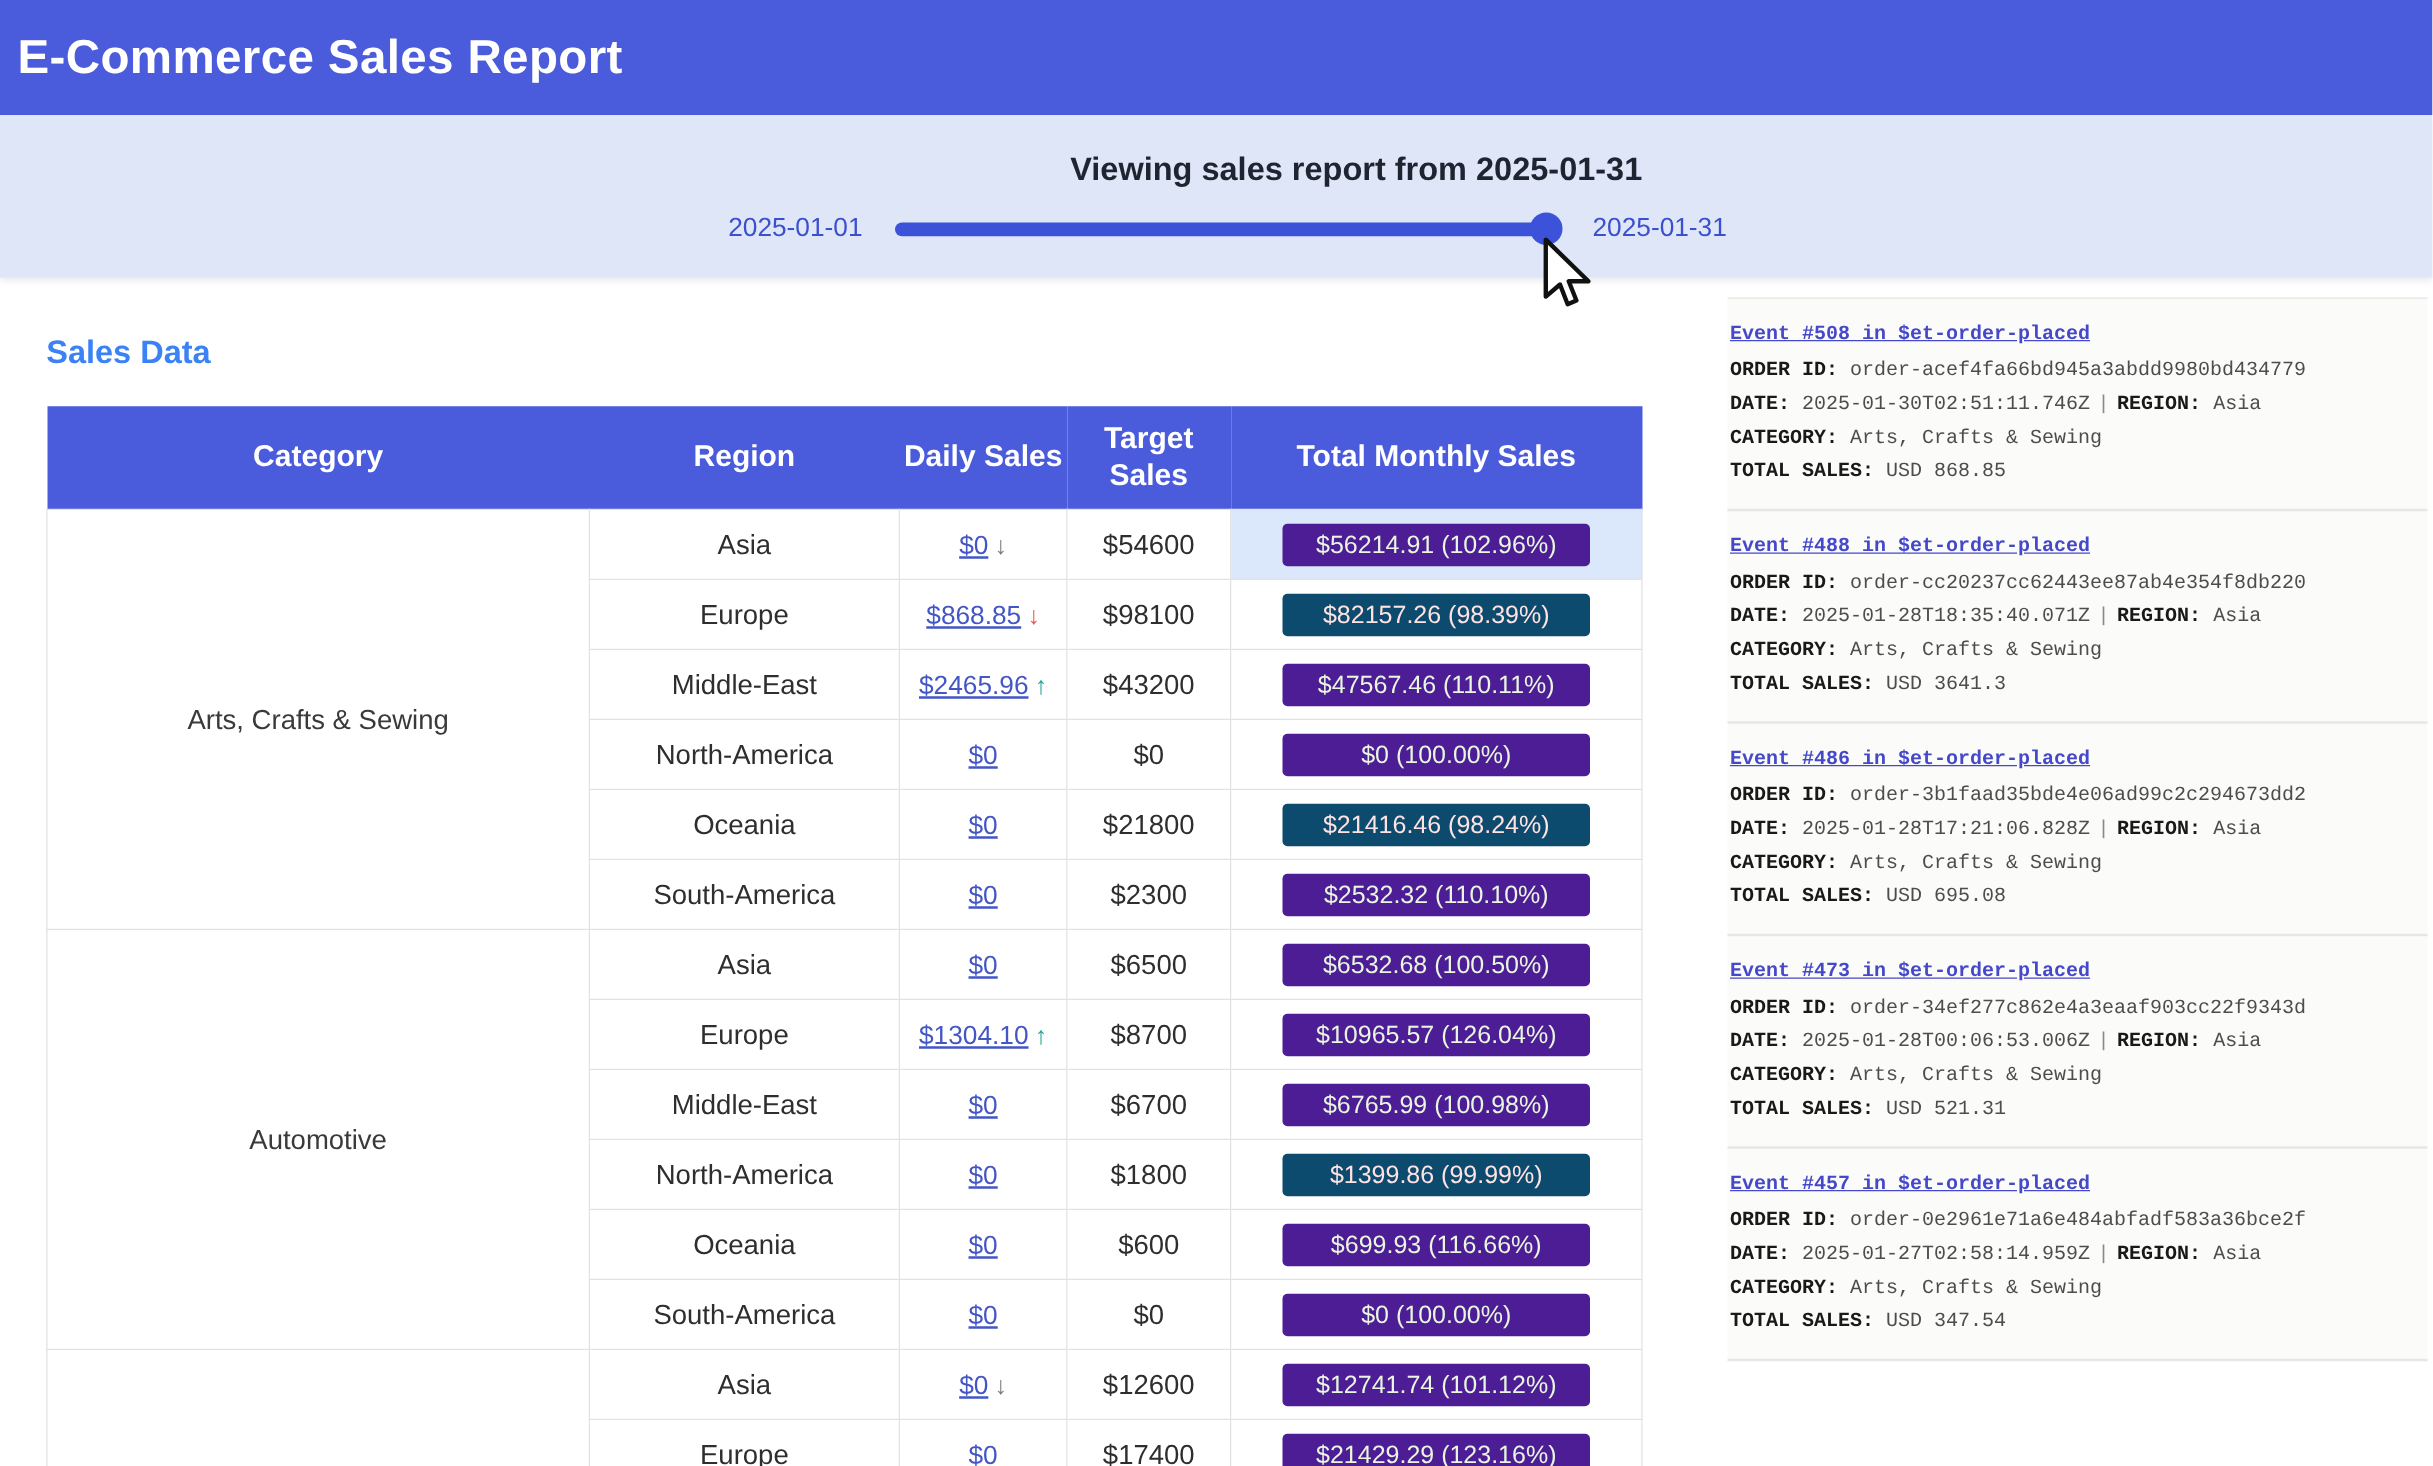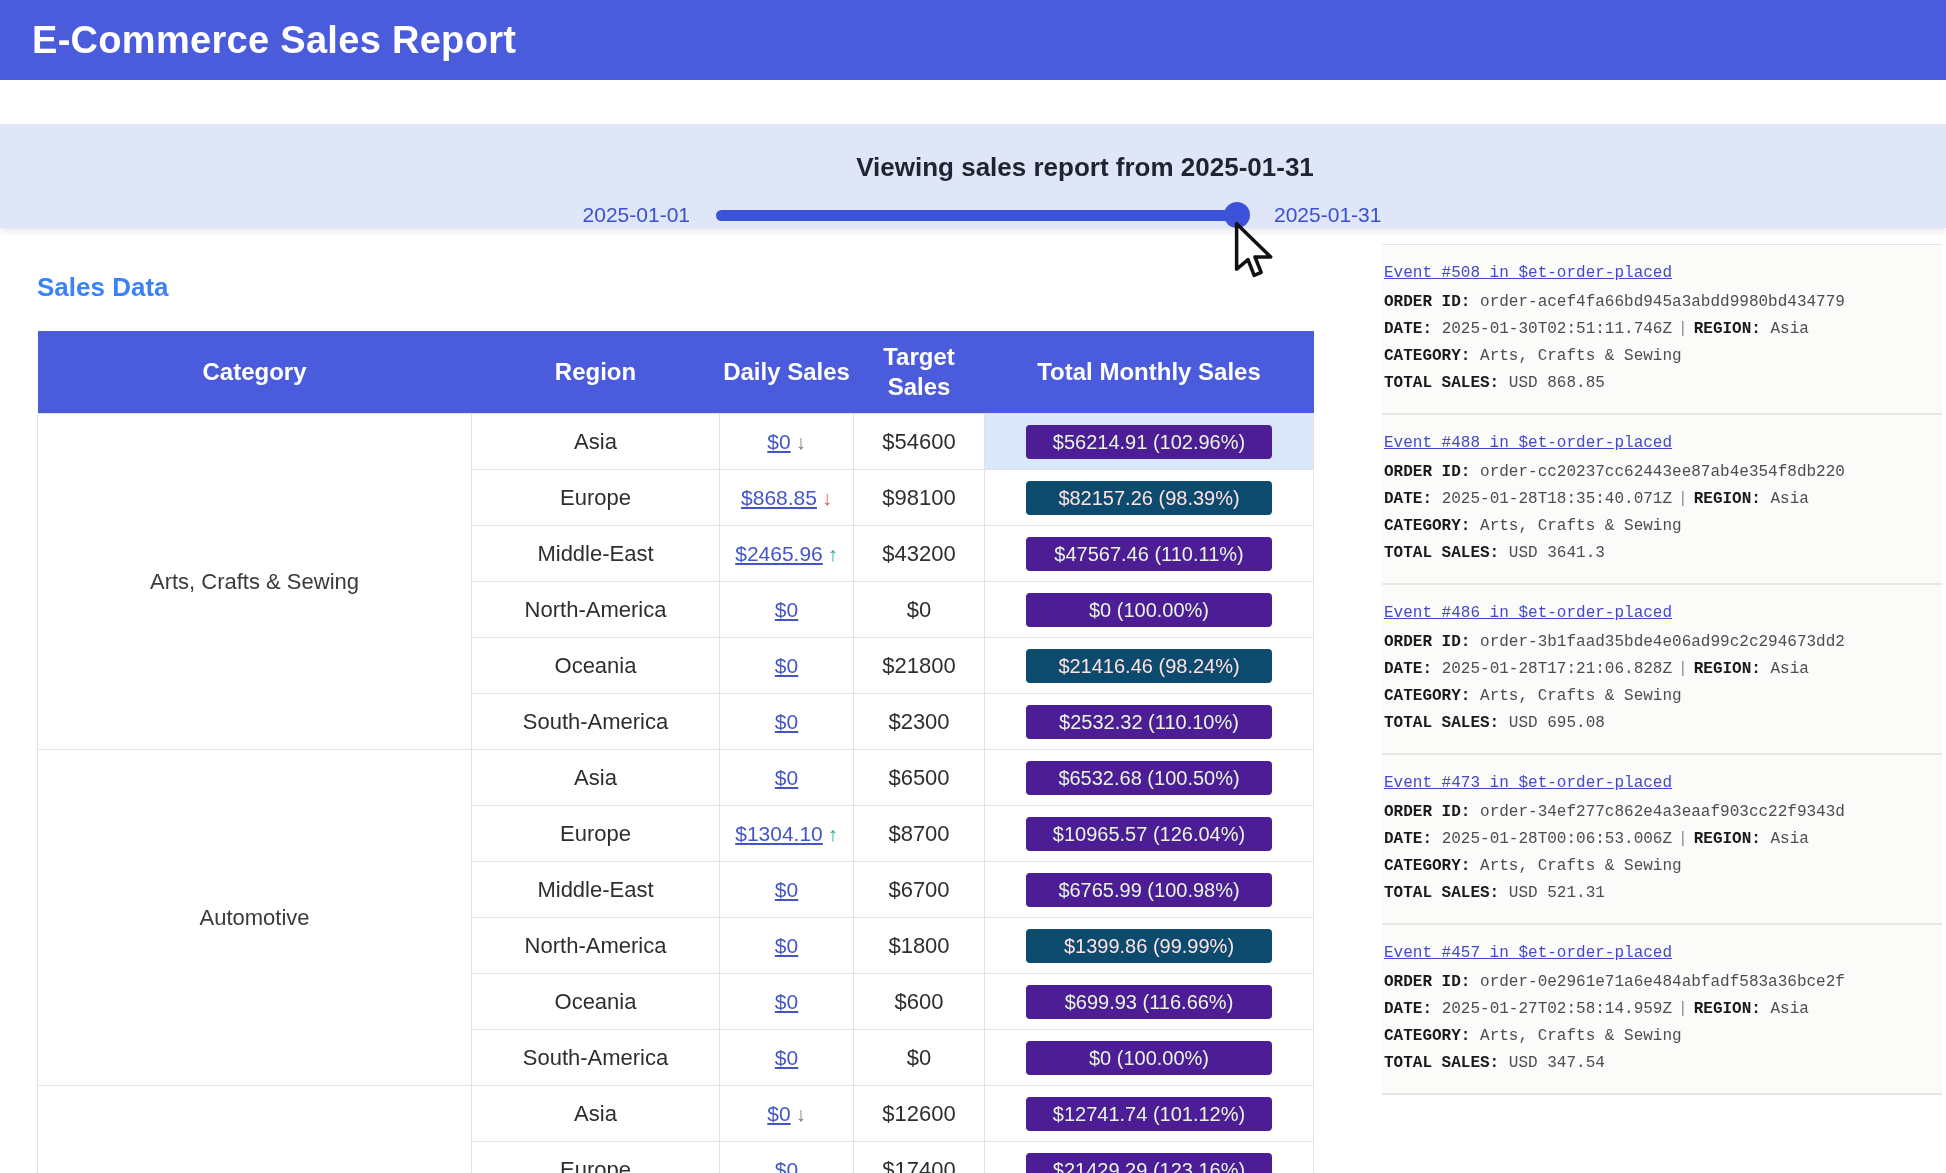--- a/index.html
+++ b/index.html
@@ -1,23 +1,23 @@
 <!DOCTYPE html>
 <html><head>
 <meta charset="utf-8">
 <style>
   html,body{margin:0;padding:0;}
   body{width:1946px;height:1173px;overflow:hidden;background:#fff;font-family:"Liberation Sans",sans-serif;}
 
   
-  .topbar{height:80px;background:#4a5cdb;display:flex;align-items:center;padding-left:32px;box-sizing:border-box;}
+  .topbar{height:92px;background:#4a5cdb;display:flex;align-items:center;padding-left:14px;box-sizing:border-box;}
   .topbar h1{margin:0;color:#fff;font-size:38px;font-weight:bold;letter-spacing:.3px;}
 
   
-  .slider-section{position:relative;height:104px;background:#dfe6f8;box-shadow:0 3px 6px rgba(60,70,110,.13);margin-top:44px;}
+  .slider-section{position:relative;height:130px;background:#dfe6f8;box-shadow:0 3px 6px rgba(60,70,110,.13);}
   .slider-title{position:absolute;left:1085px;top:28px;transform:translateX(-50%);font-size:26px;font-weight:bold;color:#1f2530;white-space:nowrap;}
   .s-label{position:absolute;font-size:21px;font-weight:normal;color:#3b50ce;white-space:nowrap;}
   .s-label.min{left:560px;top:79px;width:130px;text-align:right;}
   .s-label.max{left:1274px;top:79px;}
   .s-track{position:absolute;left:716px;top:86px;width:525px;height:11px;background:#3c52d9;border-radius:6px;cursor:pointer;}
   .s-thumb{position:absolute;right:-9px;top:-8px;width:26px;height:26px;border-radius:50%;background:#3c52d9;}
   .cursor{position:absolute;left:1234px;top:98px;}
 
   
   .content{display:flex;align-items:flex-start;}
@@ -37,21 +37,21 @@
   .arr.down-gray{color:#7d7d7d;}
   .badge{display:inline-block;width:246px;height:34px;line-height:34px;border-radius:4px;font-size:20px;}
   .badge.green{background:#4c1d95;color:#e8f6df;}
   .badge.red{background:#0c4a6e;color:#ffe3e3;}
   td.hl{background:#dbe7fa;}
 
   
   .event-panel{width:560px;margin-left:69px;flex:0 0 auto;}
   .event-list{margin-top:16px;background:#fbfbfa;border-top:1px solid #e5e3e0;}
   .event{padding:15px 4px 16px 2px;border-bottom:2px solid #e9e7e4;font-family:"Liberation Mono","DejaVu Sans Mono",monospace;font-size:16px;line-height:27px;color:#4d4d4d;}
-  .event a.etitle{color:#4549c9;font-weight:normal;text-decoration:underline;display:inline-block;margin-bottom:2px;cursor:pointer;text-align:center;}
+  .event a.etitle{color:#4549c9;font-weight:bold;text-decoration:underline;display:inline-block;margin-bottom:2px;cursor:pointer;text-align:center;}
   .event b{color:#191919;font-weight:bold;}
   .sep{color:#8a8a8a;padding:0 6px;}
 </style>
 </head>
 <body>
 
 <div class="topbar">
   <h1>E-Commerce Sales Report</h1>
 </div>
 

